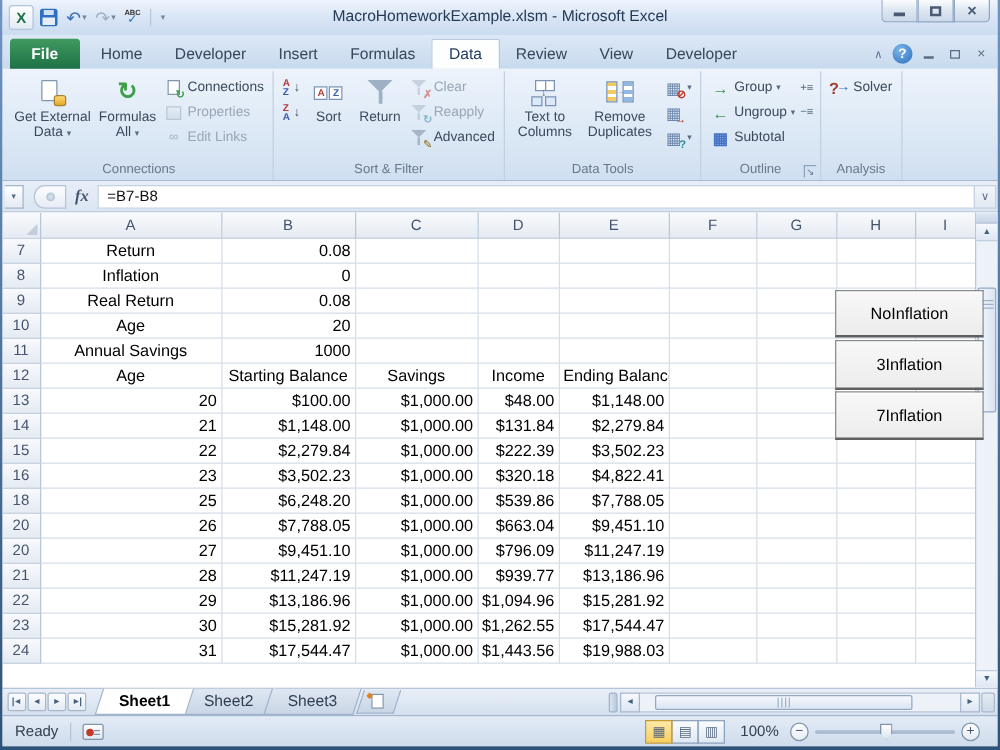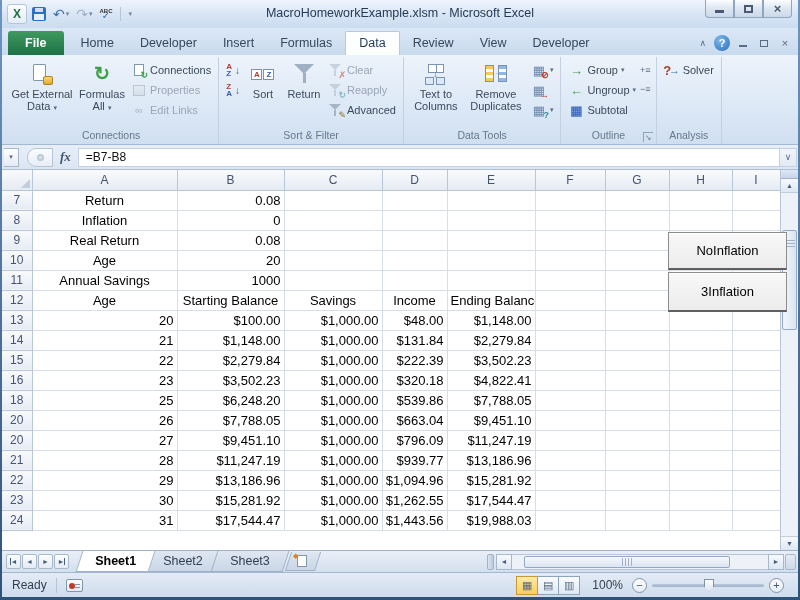--- a/index.html
+++ b/index.html
@@ -708,20 +708,21 @@
         <div class="vgrip">
               <i></i>
               <i></i>
               <i></i>
             </div>
       </div>
       <div class="sbtn bot">▼</div>
     </div>
   <div class="macrobtn" style="top: 62px; height: 38px;">NoInflation</div>
         <div class="macrobtn" style="top: 102px; height: 40px;">3Inflation</div>
+        <div class="macrobtn" style="top: 143px; height: 39px;">7Inflation</div>
       </div>
 
   <div class="tabbar">
     <span class="navbtn">
           <span class="bar"></span>
           <span>◄</span>
         </span>
     <span class="navbtn">
           <span>◄</span>
         </span>

